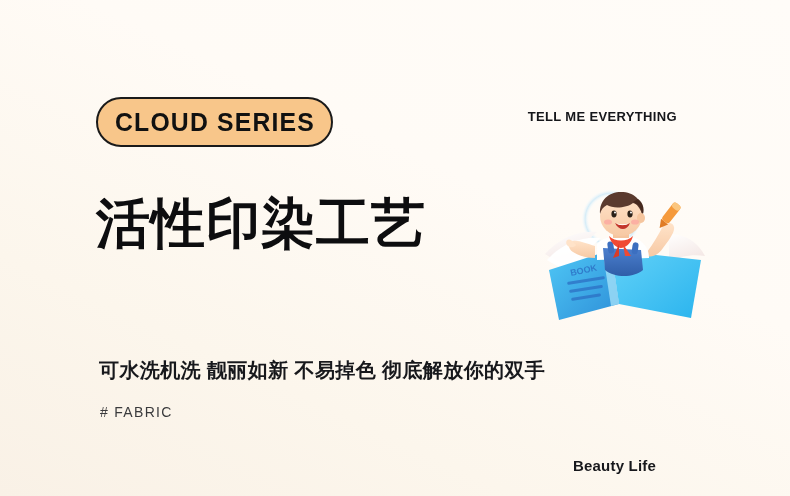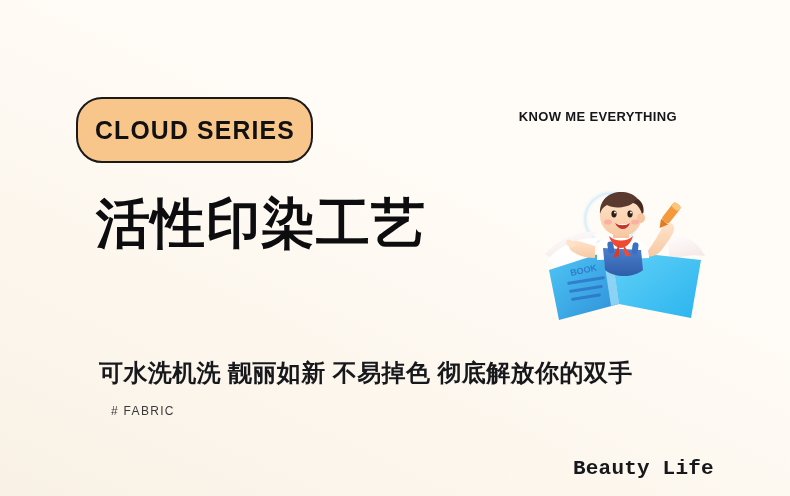--- a/index.html
+++ b/index.html
@@ -20,24 +20,24 @@
     height: 496px;
     box-sizing: border-box;
     background:
       linear-gradient(205deg, #FFFCF8 0%, #FFFBF6 38%, #FCF6EC 72%, #F9F1E6 100%);
     overflow: hidden;
   }
 
   
   #series-badge {
     position: absolute;
-    left: 76px;
+    left: 96px;
     top: 97px;
     width: 237px;
-    height: 66px;
+    height: 50px;
     box-sizing: border-box;
     background: #F8C68A;
     border: 2px solid #1A1A1A;
     border-radius: 26px;
     display: flex;
     align-items: center;
     justify-content: center;
     text-align: right;
   }
   #series-badge .badge-label {
@@ -82,51 +82,49 @@
     line-height: 62px;
     letter-spacing: 1px;
     white-space: nowrap;
   }
 
   
   #subheadline {
     position: absolute;
     left: 99px;
     top: 357px;
-    font-size: 24px;
+    font-size: 20px;
     font-weight: bold;
     color: #17181C;
     letter-spacing: 0.4px;
     white-space: nowrap;
   }
 
   
   #fabric-tag {
     position: absolute;
     left: 100px;
     top: 404px;
-    font-size: 12px;
+    font-size: 14px;
     font-weight: normal;
     letter-spacing: 1.3px;
     color: #3A3A3C;
     white-space: nowrap;
-    margin-left: 11px;
   }
 
   
   #beauty-life {
     position: absolute;
     left: 573px;
     top: 457px;
-    font-size: 21px;
+    font-size: 15px;
     font-weight: bold;
     color: #17181C;
     letter-spacing: 0.2px;
     white-space: nowrap;
-    font-family: Liberation Mono, monospace;
   }
 
   
   #illustration {
     position: absolute;
     left: 541px;
     top: 186px;
     width: 172px;
     height: 148px;
   }
@@ -139,21 +137,21 @@
 </head>
 <body>
 
 <div id="banner">
 
   <div id="series-badge">
     <span class="badge-label">CLOUD SERIES</span>
   </div>
 
   <div id="tagline">
-    <span class="tagline-line">KNOW ME EVERYTHING</span>
+    <span class="tagline-line">TELL ME EVERYTHING</span>
   </div>
 
   <div id="headline">
     <span class="headline-line">活性印染工艺</span>
   </div>
 
   <div id="subheadline">可水洗机洗 靓丽如新 不易掉色 彻底解放你的双手</div>
 
   <div id="fabric-tag"># FABRIC</div>
 

